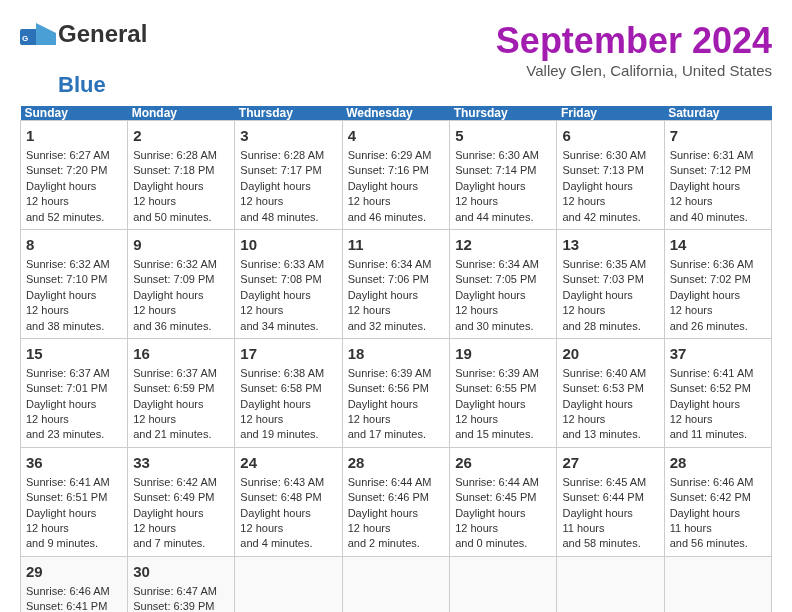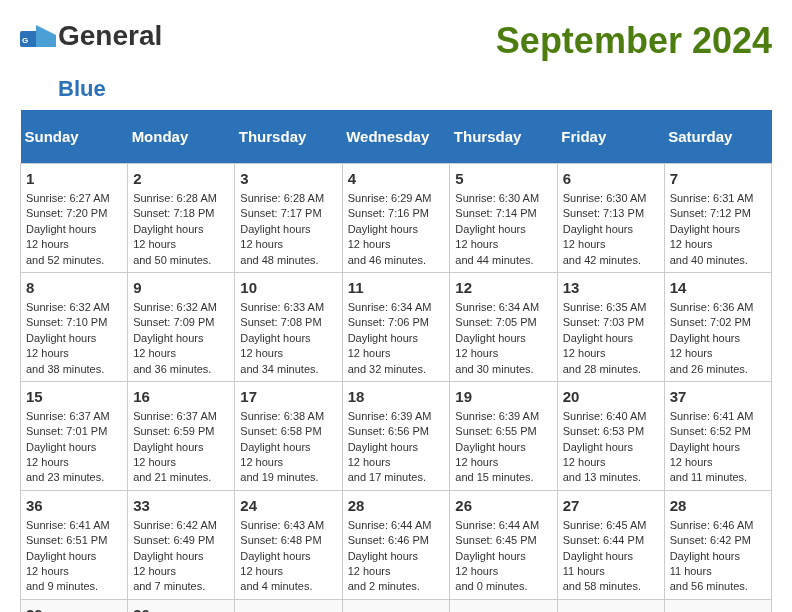--- a/index.html
+++ b/index.html
@@ -31,37 +31,37 @@
     .logo-row {
       display: flex;
       align-items: center;
     }
     .title-area {
       text-align: right;
     }
     .month-title {
       font-size: 36px;
       font-weight: bold;
-      color: #4d7c0f;
+      color: #a21caf;
     }
     .location {
       font-size: 15px;
       color: #555;
     }
     table {
       width: 100%;
       border-collapse: collapse;
       font-size: 11px;
     }
     th {
       background: #2c72b8;
       color: #fff;
-      padding: 18px 4px;
+      padding: 0 4px;
       text-align: left;
-      font-size: 15px;
+      font-size: 12px;
       font-weight: bold;
     }
     td {
       border: 1px solid #ccc;
       vertical-align: top;
       padding: 4px 5px;
       width: 108px;
       min-height: 80px;
       color: #333;
       font-size: 11px;
@@ -84,28 +84,29 @@
 <body>
 
 <div class="header">
   <div class="logo">
     <div class="logo-row">
       <svg class="logo-icon" viewBox="0 0 36 22">
         <rect x="0" y="6" width="20" height="16" rx="2" fill="#2c72b8"></rect>
         <polygon points="16,0 36,10 36,22 16,22" fill="#4a9fd4"></polygon>
         <text x="2" y="18" font-size="8" fill="white" font-family="Arial" font-weight="bold">G</text>
       </svg>
-      <span style="font-size:28px;font-weight:bold;">
+      <span style="font-size:24px;font-weight:bold;">
         <span style="color:#333">General</span>
       </span>
     </div>
     <span style="font-size:22px;font-weight:bold;color:#2c72b8;margin-left:38px;margin-top:24px;">Blue</span>
   </div>
   <div class="title-area">
     <div class="month-title">September 2024</div>
+    <div class="location">Valley Glen, California, United States</div>
   </div>
 </div>
 
 <table>
   <thead>
     <tr>
       <th>Sunday</th>
       <th>Monday</th>
       <th>Thursday</th>
       <th>Wednesday</th>

